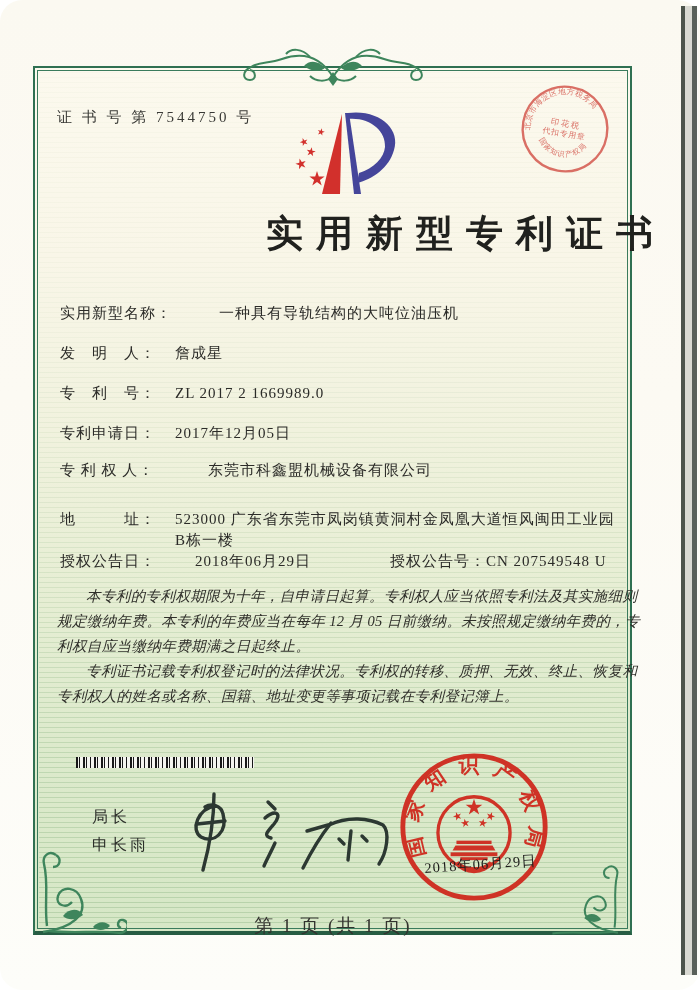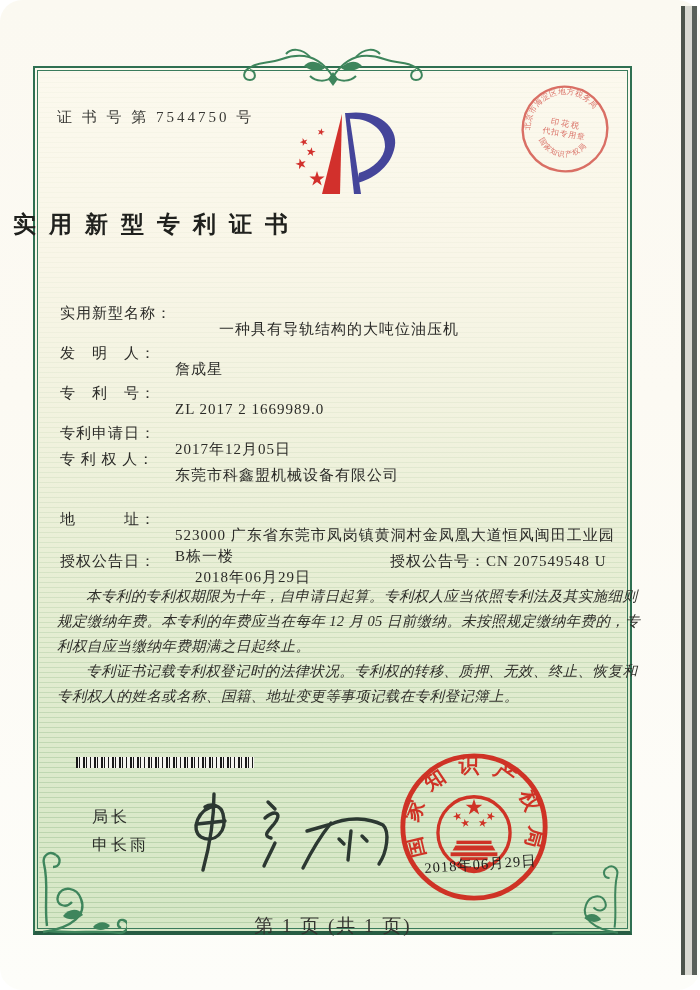--- a/index.html
+++ b/index.html
@@ -34,29 +34,29 @@
     background:repeating-linear-gradient(180deg,rgba(104,158,100,.28) 0 1px,rgba(104,158,100,0) 1px 5px);
     -webkit-mask-image:linear-gradient(180deg,rgba(0,0,0,.10) 0%,rgba(0,0,0,.16) 30%,rgba(0,0,0,.45) 55%,rgba(0,0,0,.85) 78%,#000 100%);
     mask-image:linear-gradient(180deg,rgba(0,0,0,.10) 0%,rgba(0,0,0,.16) 30%,rgba(0,0,0,.45) 55%,rgba(0,0,0,.85) 78%,#000 100%);
   }
   .cert-no{
     position:absolute;left:57px;top:108px;
     font-size:15px;letter-spacing:3px;color:#3a3a36;
   }
   .logo{position:absolute;left:281px;top:102px;width:145px;height:108px;}
   .title{
-    position:absolute;left:0;top:209px;width:666px;text-align:left;
-    font-size:23px;font-weight:700;color:#20211e;letter-spacing:13px;text-indent:13px;
+    position:absolute;left:0;top:209px;width:666px;text-align:right;
+    font-size:37px;font-weight:700;color:#20211e;letter-spacing:13px;text-indent:13px;
   }
   .fields{position:absolute;left:60px;top:296px;width:565px;font-size:15px;color:#2b2b28;}
   .row{position:absolute;left:0;display:flex;line-height:21px;letter-spacing:1px;width:565px;}
   .row .lbl{flex:0 0 115px;}
-  .row .val{flex:1;margin-top:16px;}
+  .row .val{flex:1;}
   .row.r0{top:7px;gap:44px;}  .row.r1{top:47px;} .row.r2{top:87px;}
-  .row.r3{top:127px;}.row.r4{top:153px;}.row.r5{top:213px;}
+  .row.r3{top:127px;}.row.r4{top:164px;gap:33px;}.row.r5{top:213px;}
   .row.r6{top:255px;width:280px;gap:20px;}
   .grant-no{position:absolute;left:330px;top:255px;line-height:21px;letter-spacing:1px;display:flex;text-align:center;}
   .paras{
     position:absolute;left:57px;top:584px;width:584px;
     font-size:14.5px;line-height:25px;color:#2f2f2a;font-style:italic;letter-spacing:.4px;
   }
   .paras p{margin:0;text-indent:2em;}
   .barcode{
     position:absolute;left:76px;top:757px;width:178px;height:11px;
     background:repeating-linear-gradient(90deg,

